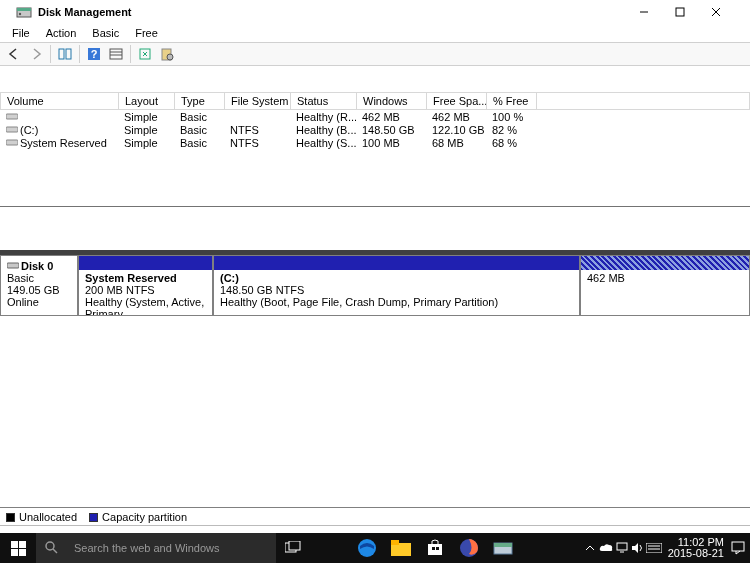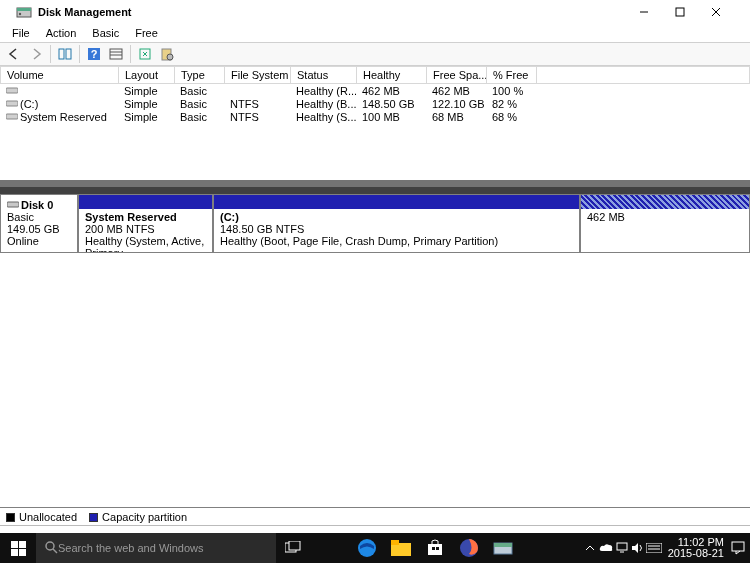--- a/index.html
+++ b/index.html
@@ -16,29 +16,29 @@
 
 .menubar { height: 18px; display: flex; align-items: center; padding: 0 4px; gap: 0; }
 .menubar span { padding: 2px 8px; }
 
 
 .toolbar { height: 24px; border-top: 1px solid #d0d0d0; border-bottom: 1px solid #d0d0d0; display: flex; align-items: center; padding: 0 4px; gap: 2px; background: #f8f8f8; }
 .tool-btn { width: 20px; height: 20px; display: flex; align-items: center; justify-content: center; }
 .tool-sep { width: 1px; height: 18px; background: #d0d0d0; margin: 0 2px; }
 
 
-.table-wrap { border-bottom: 7px solid #737373; }
+.table-wrap { border-bottom: 1px solid #737373; margin-top: 26px; }
 .table { width: 100%; border-collapse: collapse; table-layout: fixed; }
 .table th { text-align: left; font-weight: normal; background: #fff; border: 1px solid #d8d8d8; padding: 1px 6px; height: 17px; white-space: nowrap; overflow: hidden; }
 .table td { padding: 0 6px; height: 13px; white-space: nowrap; overflow: hidden; }
 .vol-icon { width: 14px; display: inline-block; }
 .table-body-area { height: 96px; overflow: hidden; }
 
 
-.diskmap { border-top: 7px solid #404040; display: flex; height: 66px; }
+.diskmap { border-top: 5px solid #404040; display: flex; height: 66px; margin-top: 43px; }
 .diskmap-left { width: 78px; border: 1px solid #808080; padding: 4px 6px; background: #fff; }
 .diskmap-left .disk-icon { display: inline-block; vertical-align: top; margin-right: 2px; }
 .diskmap-left .disk-title { font-weight: bold; }
 .diskmap-right { flex: 1; display: flex; }
 .partition { border: 1px solid #808080; background: #fff; position: relative; overflow: hidden; }
 .partition .stripe { height: 14px; background: #2020b0; }
 .partition.recovery .stripe { background: repeating-linear-gradient(45deg,#2020b0,#2020b0 2px,#8ca0e0 2px,#8ca0e0 4px); }
 .partition .ptxt { padding: 2px 6px; line-height: 12px; }
 .partition .pname { font-weight: bold; }
 
@@ -48,21 +48,21 @@
 
 .legend { height: 18px; border-top: 1px solid #808080; display: flex; align-items: center; padding: 0 6px; gap: 12px; }
 .swatch { width: 9px; height: 9px; display: inline-block; border: 1px solid #333; margin-right: 4px; vertical-align: middle; }
 
 
 .frame-bottom { height: 8px; border-top: 1px solid #bbb; }
 
 
 .taskbar { position: absolute; bottom: 0; left: 0; right: 0; height: 30px; background: #101010; color: #fff; display: flex; align-items: center; }
 .start-btn { width: 36px; height: 30px; display: flex; align-items: center; justify-content: center; }
-.search-box { flex: 0 0 240px; height: 30px; background: #2b2b2b; display: flex; align-items: center; padding: 0 8px; color: #999; gap: 0; }
+.search-box { flex: 0 0 240px; height: 30px; background: #2b2b2b; display: flex; align-items: center; padding: 0 8px; color: #999; gap: 16px; }
 .task-icons { display: flex; align-items: center; height: 30px; }
 .task-icons .ti { width: 34px; height: 30px; display: flex; align-items: center; justify-content: center; }
 .tray { margin-left: auto; display: flex; align-items: center; gap: 0; padding: 0 4px; }
 .tray .tri { width: 16px; height: 16px; display: flex; align-items: center; justify-content: center; }
 .clock { text-align: right; font-size: 10px; line-height: 11px; padding: 0 6px; }
 
 .main-region { display: flex; flex-direction: column; height: calc(563px - 24px - 18px - 24px - 30px - 8px); }
 .scroll-region { flex: 1; display: flex; flex-direction: column; }
 </style>
 </head>
@@ -166,21 +166,21 @@
           <col style="width:50px">
           <col>
   </colgroup>
   <thead>
     <tr>
       <th>Volume</th>
       <th>Layout</th>
       <th>Type</th>
       <th>File System</th>
       <th>Status</th>
-      <th>Healthy</th>
+      <th>Windows</th>
       <th>Free Spa...</th>
       <th>% Free</th>
       <th></th>
     </tr>
   </thead>
 </table>
 <div class="table-body-area">
 <table class="table">
   <colgroup>
     <col style="width:118px">

